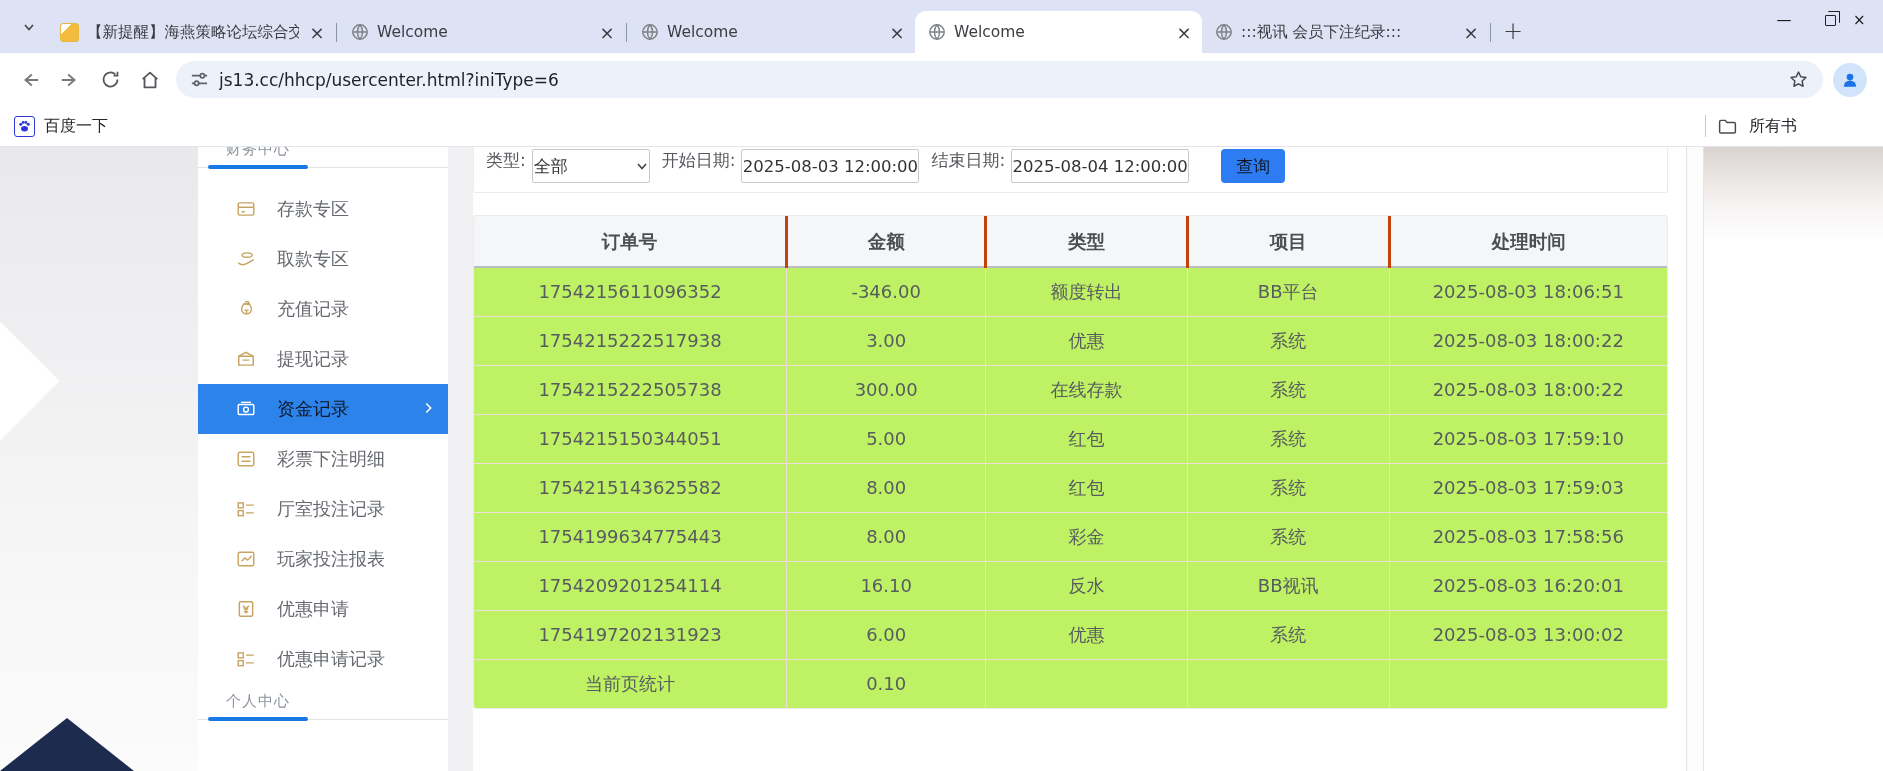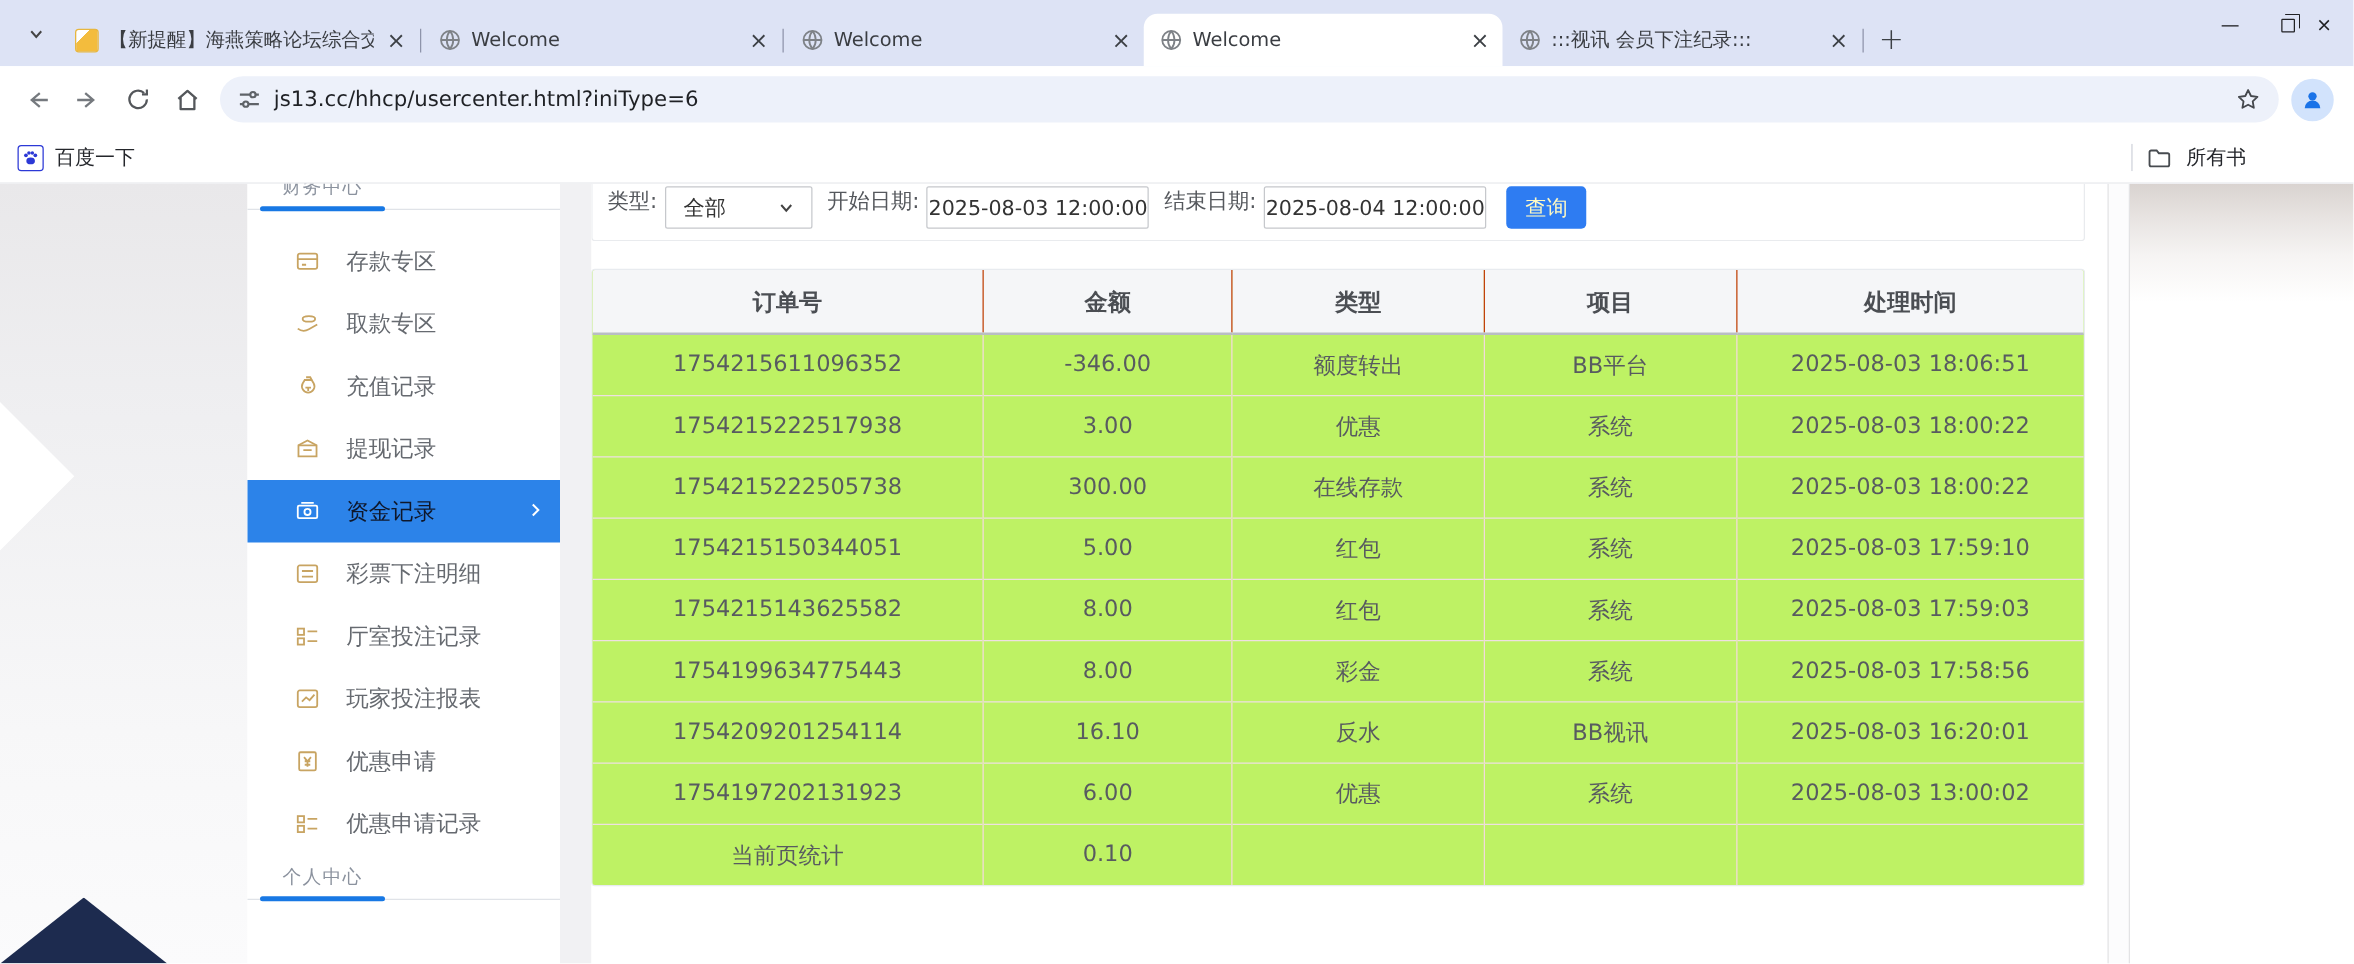--- a/index.html
+++ b/index.html
@@ -62,29 +62,29 @@
   .side-item.active .s-icon { color:#fff; }
   .side-item .chev { position:absolute; right:12px; top:16px; color:#fff; display:none; }
   .side-item.active .chev { display:block; }
   .section.personal { margin-top:6px; }
 
   
   .content { position:absolute; left:473px; top:0; width:1195px; }
   .filter-box { height:46px; background:#fff; border:1px solid #e9ebee; border-top:none; border-radius:0 0 3px 3px; display:flex; padding:2px 12px 4px; font-size:17px; color:#55585d; }
   .f-label { margin-right:6px; white-space:nowrap; }
   .f-label.ml { margin-left:12px; }
-  .select-box { width:118px; height:34px; border:1px solid #c6c8cc; border-radius:2px; background:#fff; display:flex; align-items:center; padding:0 14px; color:#333; }
+  .select-box { width:118px; height:34px; border:1px solid #c6c8cc; border-radius:2px; background:#fff; display:flex; align-items:center; padding:0 1px; color:#333; }
   .select-box .val { flex:1; }
   .input-box { width:178px; height:34px; border:1px solid #c6c8cc; border-radius:2px; background:#fff; display:flex; align-items:center; justify-content:center; color:#333; white-space:nowrap; font-size:16.5px; }
-  .search-btn { margin-left:16px; width:64px; height:34px; background:#2e7cf2; color:#fef9c3; border:none; border-radius:4px; font-size:17px; font-family:inherit; cursor:pointer; }
+  .search-btn { margin-left:32px; width:64px; height:34px; background:#2e7cf2; color:#0f172a; border:none; border-radius:4px; font-size:17px; font-family:inherit; cursor:pointer; }
 
   .table-box { margin-top:22px; border:1px solid #e8ebef; border-radius:3px; background:#bef264; overflow:hidden; }
   table.records { width:100%; border-collapse:collapse; table-layout:fixed; font-size:18px; color:#585b60; }
   table.records col.c1{width:26.2%} table.records col.c2{width:16.7%} table.records col.c3{width:16.9%} table.records col.c4{width:16.9%} table.records col.c5{width:23.3%}
-  table.records th { height:51px; background:#f5f6f8; font-weight:bold; color:#4b4e53; border-bottom:2px solid #b9bdc4; border-left:1px solid #c2410c; text-align:center; font-size:18.5px; }
+  table.records th { height:51px; background:#f5f6f8; font-weight:bold; color:#4b4e53; border-bottom:2px solid #b9bdc4; border-left:3px solid #c2410c; text-align:center; font-size:18.5px; }
   table.records th:first-child { border-left:none; }
   table.records td { height:49px; text-align:center; border-top:1px solid #eee0e1; border-left:1px solid #f3dada; white-space:nowrap; overflow:hidden; }
   table.records td:first-child { border-left:none; }
   table.records tbody tr:first-child td { border-top:none; }
 
   svg { display:block; }
 </style>
 </head>
 <body>
 

